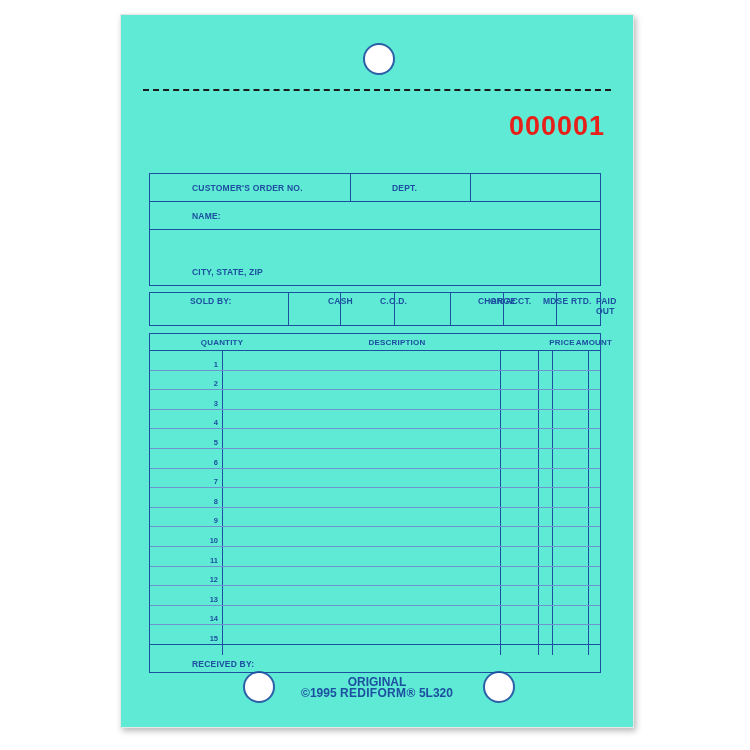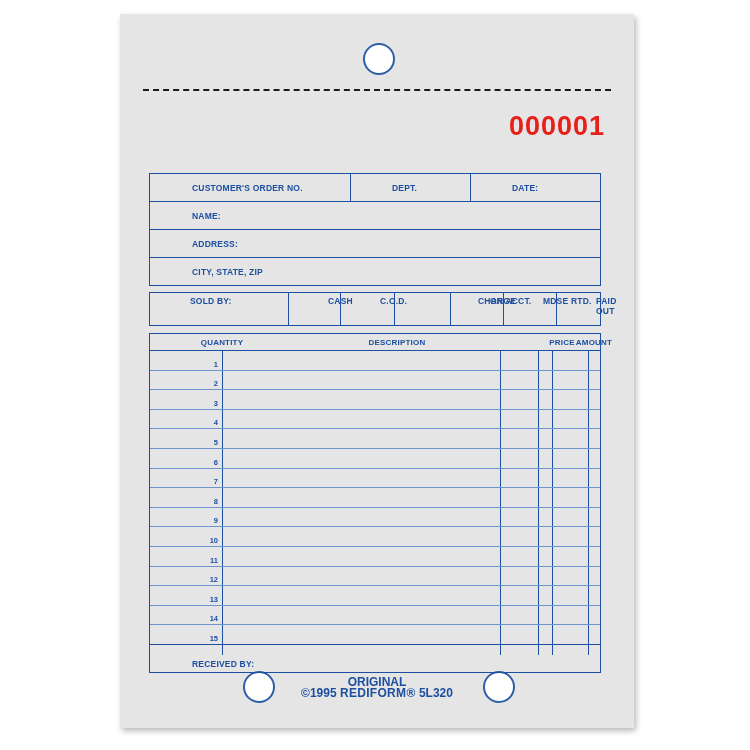--- a/index.html
+++ b/index.html
@@ -17,21 +17,21 @@
     background: #ffffff;
     overflow: hidden;
   }
   
   #form-sheet {
     position: absolute;
     left: 120px;
     top: 14px;
     width: 512px;
     height: 712px;
-    background: #e5e5e5;
+    background: #5eead4;
     box-shadow: 2px 3px 6px rgba(0,0,0,0.28);
     border: 1px solid #e6e6e6;
   }
   
   .punch-hole {
     position: absolute;
     border: 2px solid #2c5fa8;
     border-radius: 50%;
     background: #ffffff;
   }
@@ -226,27 +226,23 @@
     <div id="perforation"></div>
 
     <div id="serial-number">000001</div>
 
     <div id="customer-block">
       <div class="cb-row" id="cb-row1">
         <div class="vdiv" style="left:200px;"></div>
         <div class="vdiv" style="left:320px;"></div>
         <div class="cb-cell bl" style="left:0; width:200px;">CUSTOMER'S ORDER NO.</div>
         <div class="cb-cell bl" style="left:200px; width:120px;">DEPT.</div>
-        <div class="cb-cell bl" style="left:320px; right:0;">DATE:</div>
       </div>
       <div class="cb-row" id="cb-row2">
         <div class="cb-cell bl" style="left:0; right:0;">NAME:</div>
-      </div>
-      <div class="cb-row" id="cb-row3">
-        <div class="cb-cell bl" style="left:0; right:0;">ADDRESS:</div>
       </div>
       <div class="cb-row" id="cb-row4">
         <div class="cb-cell bl" style="left:0; right:0;">CITY, STATE, ZIP</div>
       </div>
     </div>
 
     <div id="soldby-block">
       <div class="vdiv" style="left:138px;"></div>
       <div class="vdiv" style="left:190px;"></div>
       <div class="vdiv" style="left:244px;"></div>

